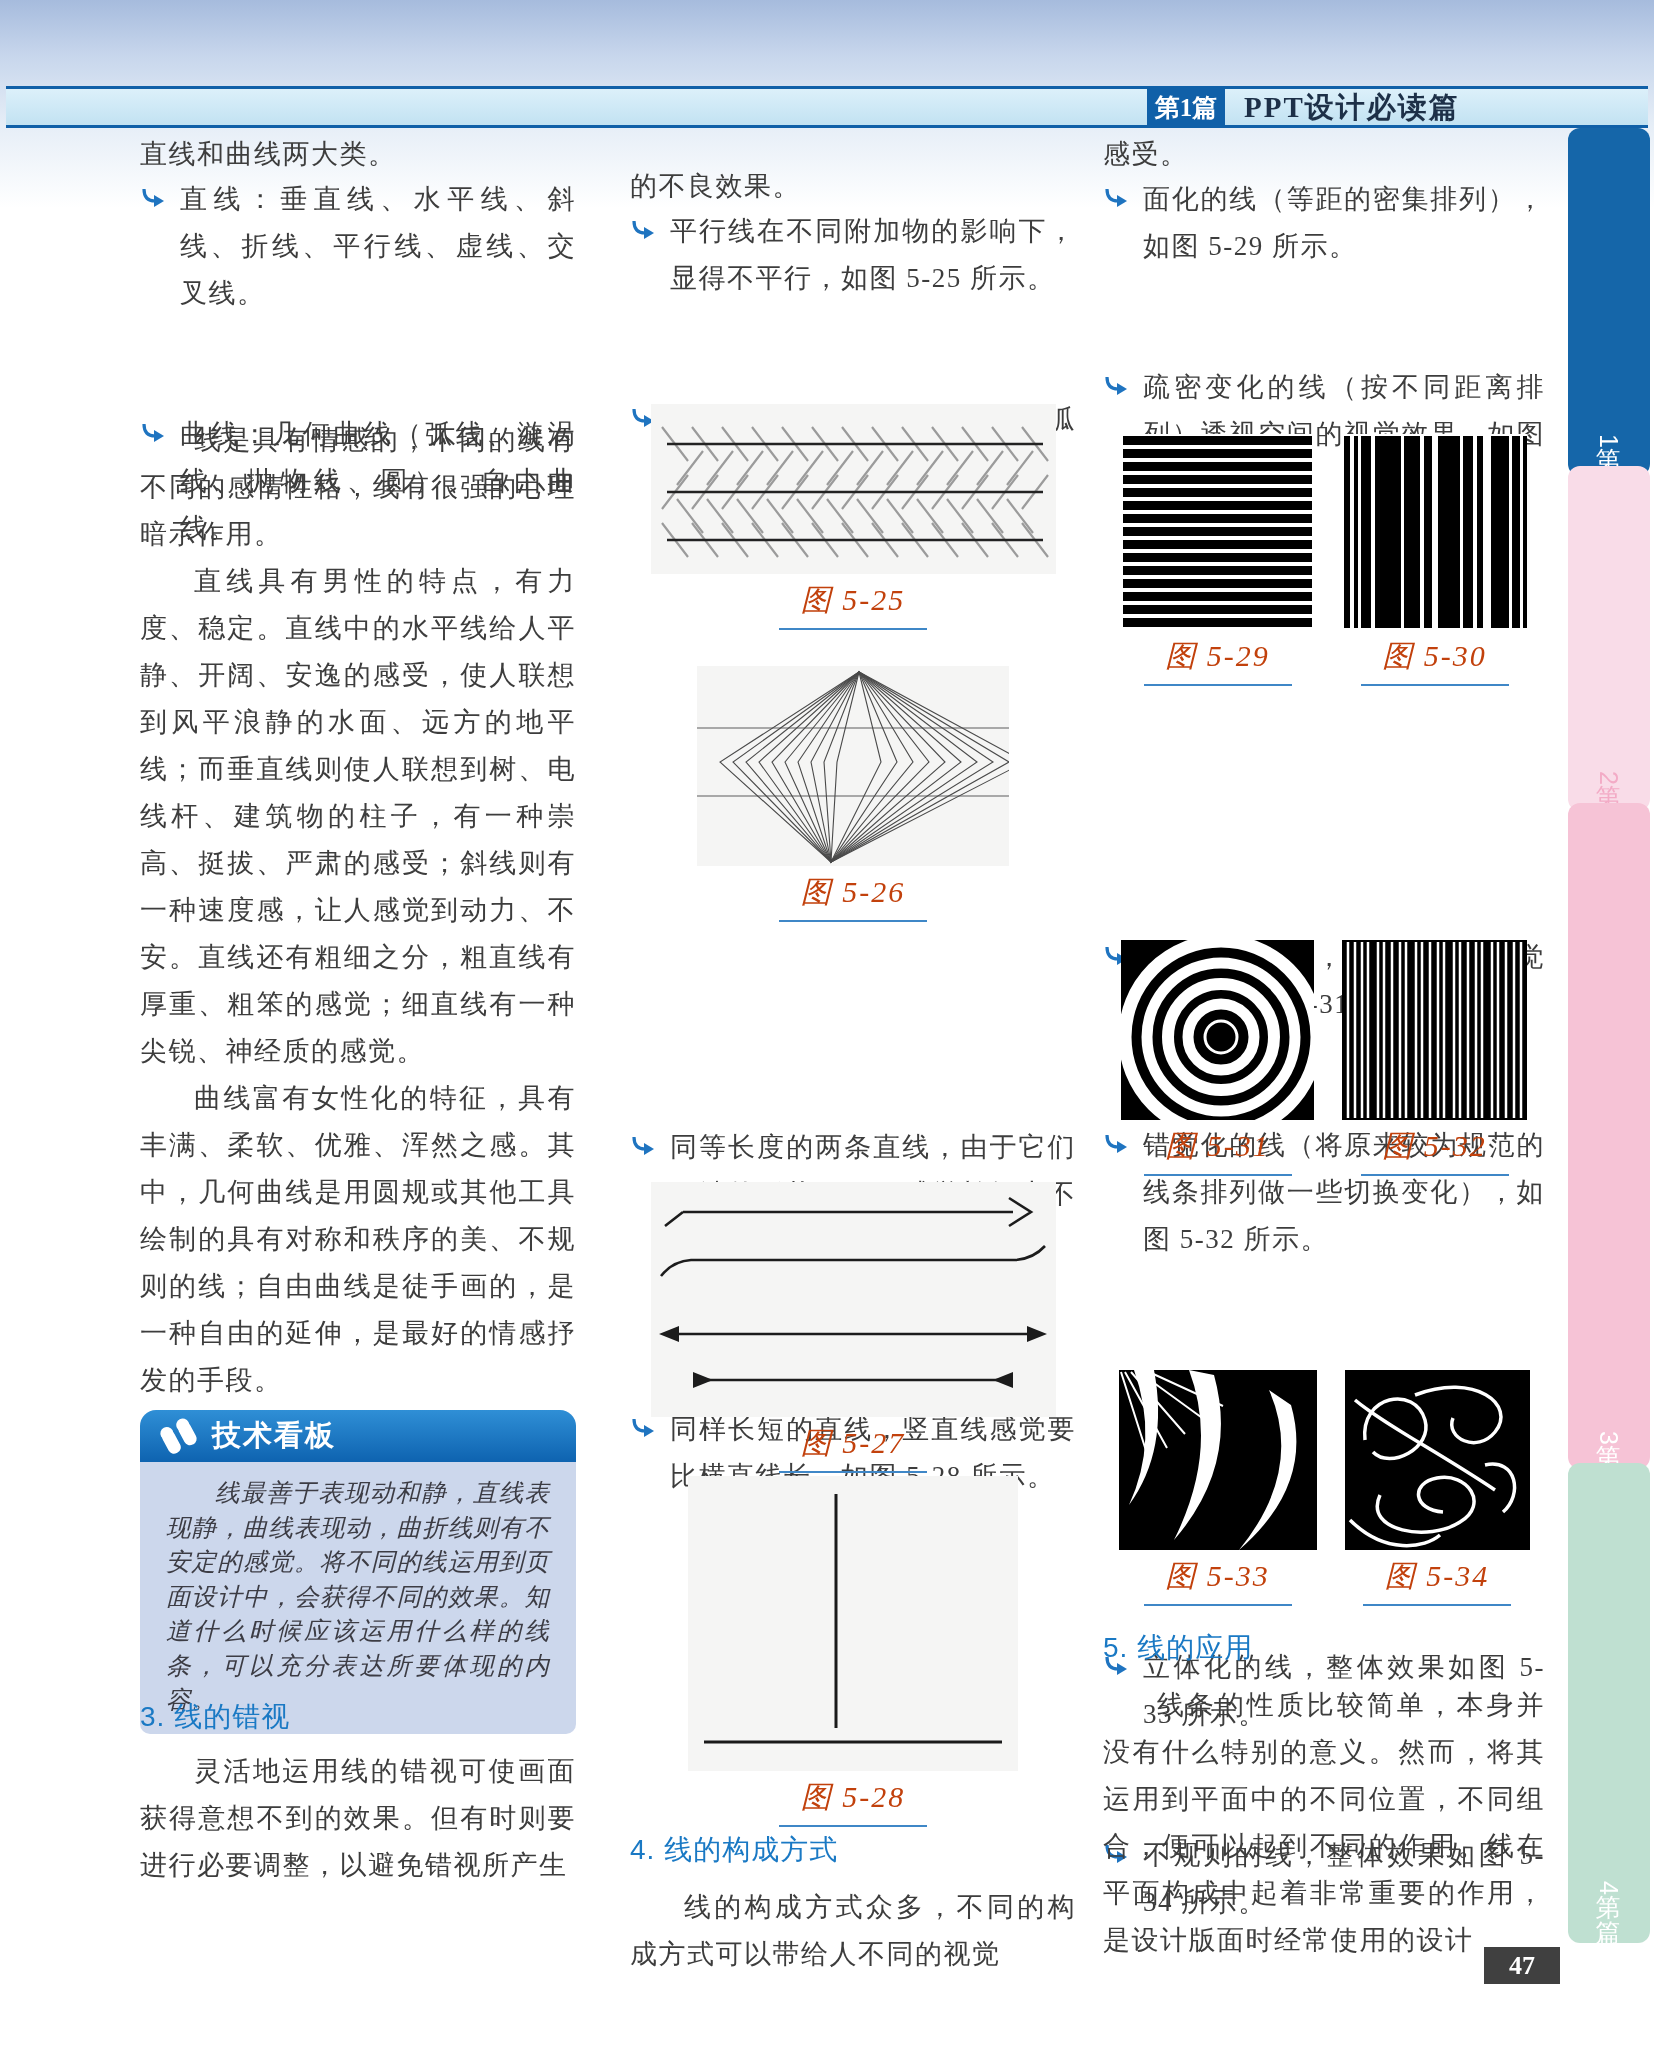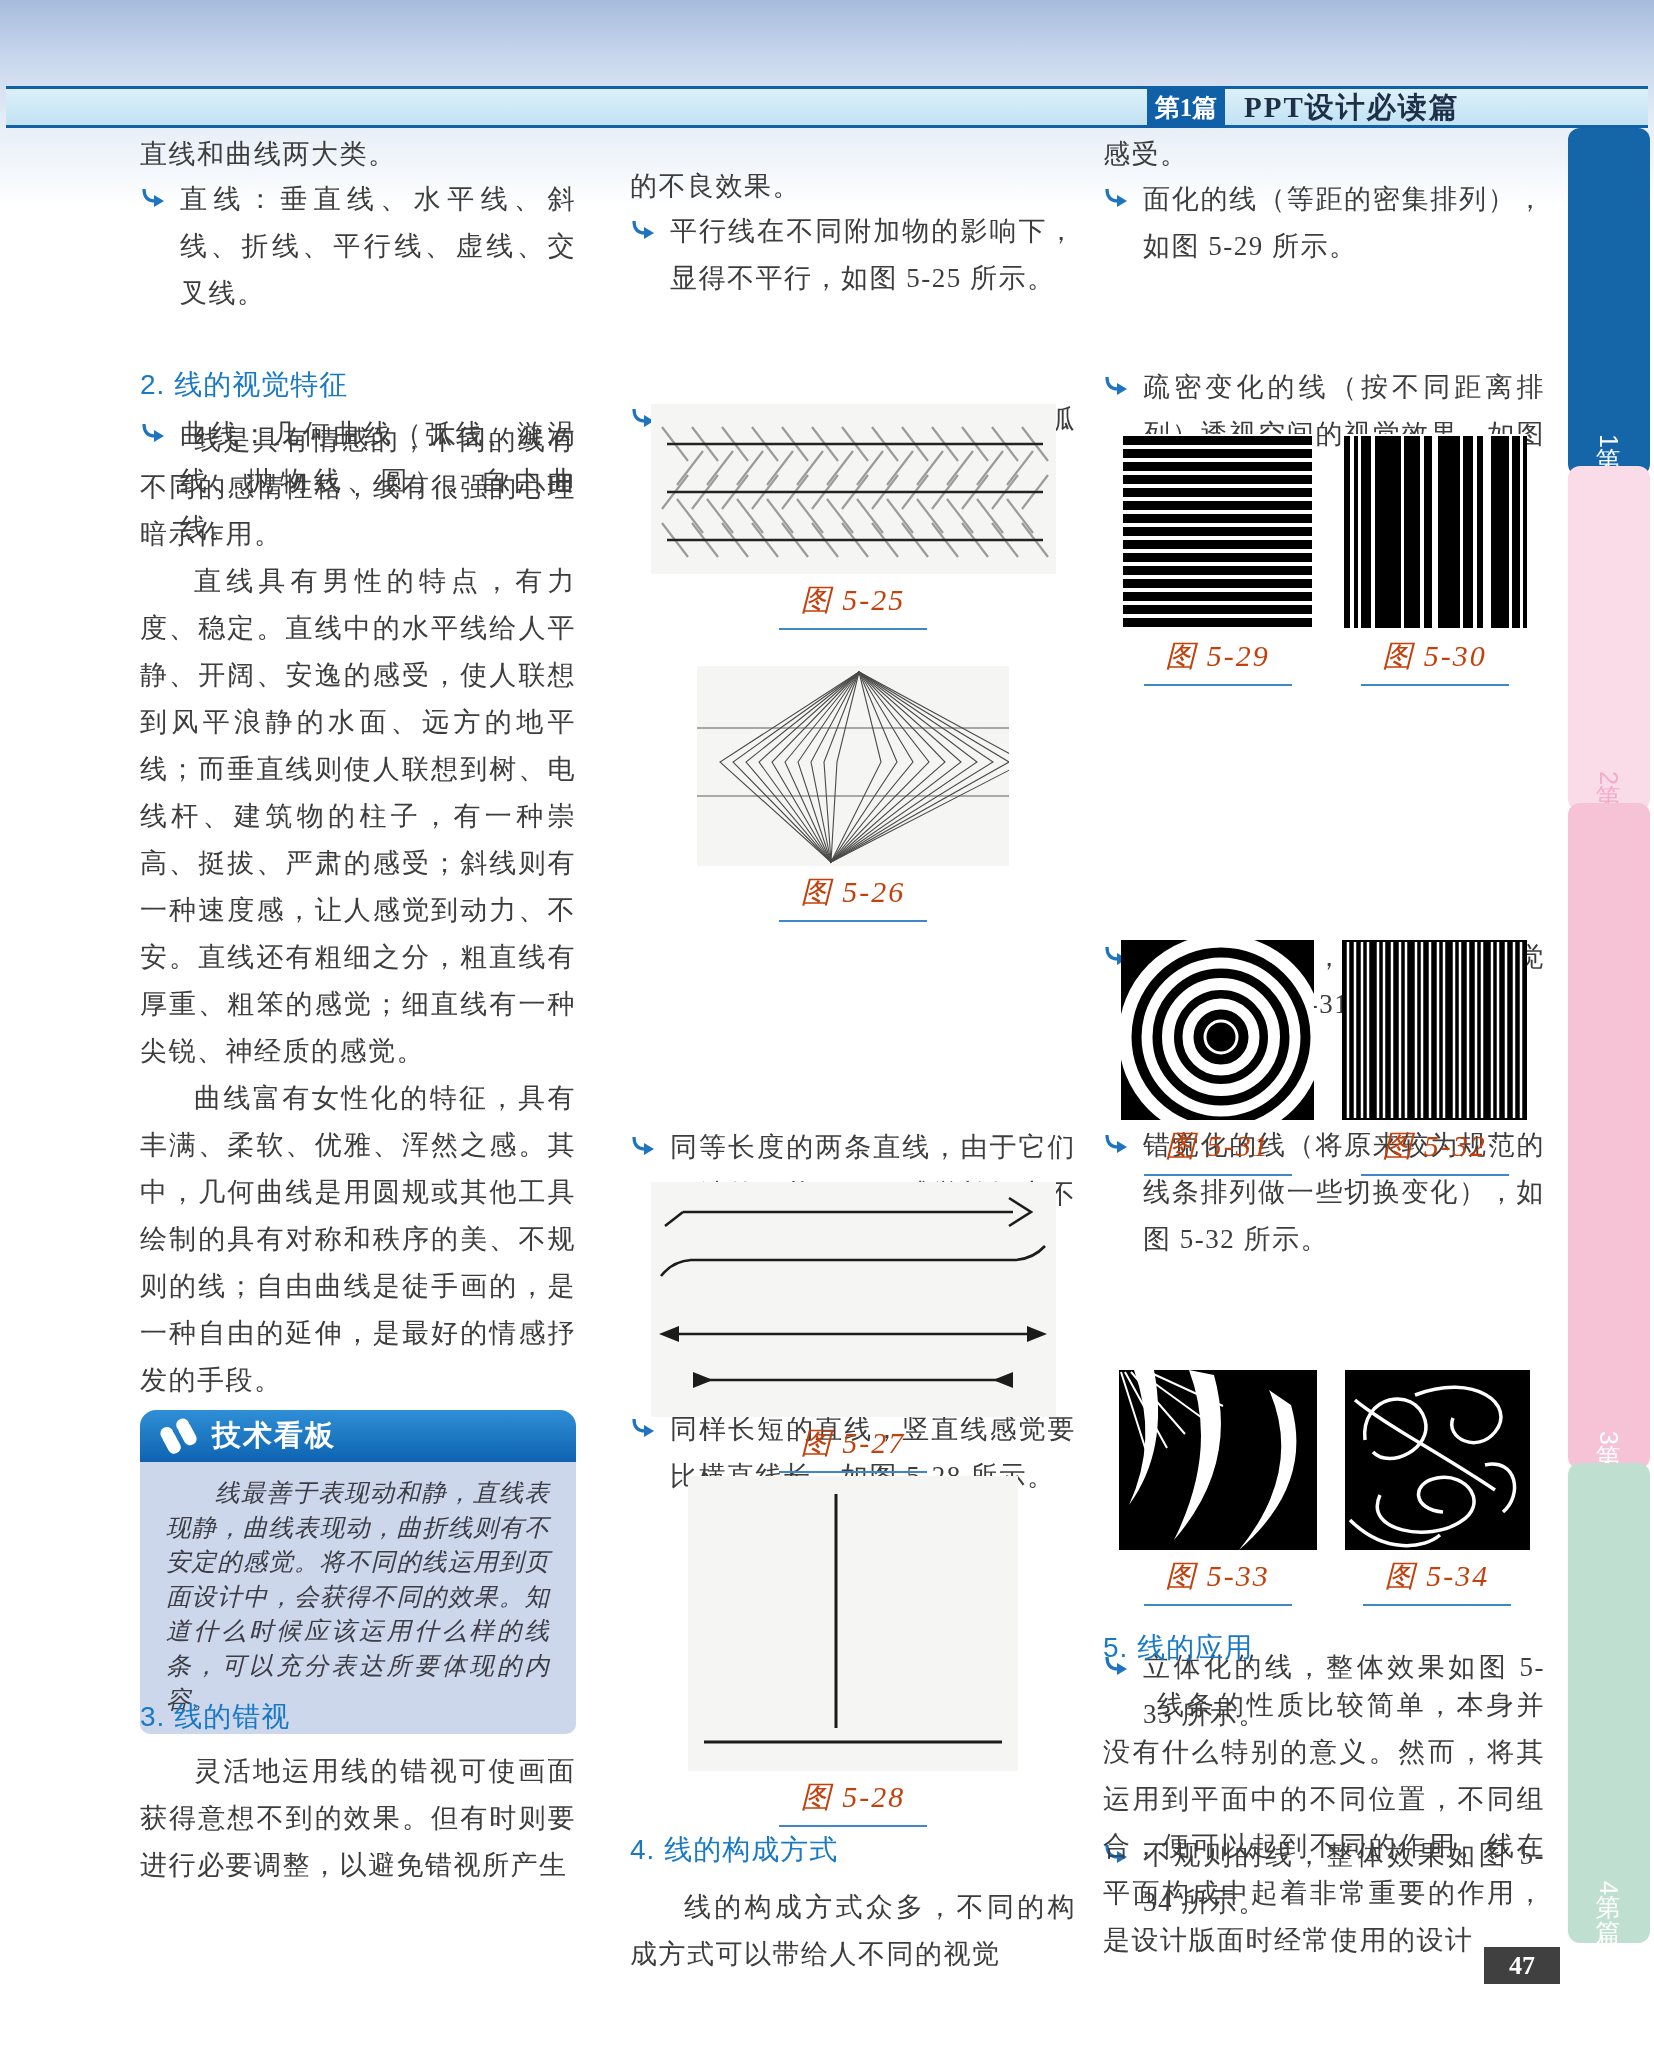--- a/index.html
+++ b/index.html
@@ -71,21 +71,20 @@
       <span>直线：垂直线、水平线、斜线、折线、平行线、虚线、交叉线。</span>
     </div>
     <div class="blk bullet" style="top:266px">
       <svg class="barrow" width="24" height="20" viewBox="0 0 24 20">
           <path d="M4,1 C4,10 9,13 15,13" stroke="#1f74c0" stroke-width="3.2" fill="none"></path>
           <polygon points="14,7 24,13 14,19" fill="#1f74c0"></polygon>
         </svg>
       <span>曲线：几何曲线（弧线、漩涡线、抛物线、圆）、自由曲线。</span>
     </div>
 
-    <div class="blk bhead" style="top:362px">2. 线的视觉特征</div>
     <div class="blk para ind" style="top:413px">线是具有情感的，不同的线有不同的感情性格，线有很强的心理暗示作用。</div>
     <div class="blk para ind" style="top:554px">直线具有男性的特点，有力度、稳定。直线中的水平线给人平静、开阔、安逸的感受，使人联想到风平浪静的水面、远方的地平线；而垂直线则使人联想到树、电线杆、建筑物的柱子，有一种崇高、挺拔、严肃的感受；斜线则有一种速度感，让人感觉到动力、不安。直线还有粗细之分，粗直线有厚重、粗笨的感觉；细直线有一种尖锐、神经质的感觉。</div>
     <div class="blk para ind" style="top:1071px">曲线富有女性化的特征，具有丰满、柔软、优雅、浑然之感。其中，几何曲线是用圆规或其他工具绘制的具有对称和秩序的美、不规则的线；自由曲线是徒手画的，是一种自由的延伸，是最好的情感抒发的手段。</div>
 
     <div class="blk board" style="top:1406px">
       <div class="board-h">
         <svg width="46" height="38" viewBox="0 0 46 38">
           <g transform="rotate(-28 23 19)" fill="#fff">
             <rect x="7" y="9" width="13" height="24" rx="6"></rect>
             <rect x="25" y="9" width="13" height="24" rx="6"></rect>

